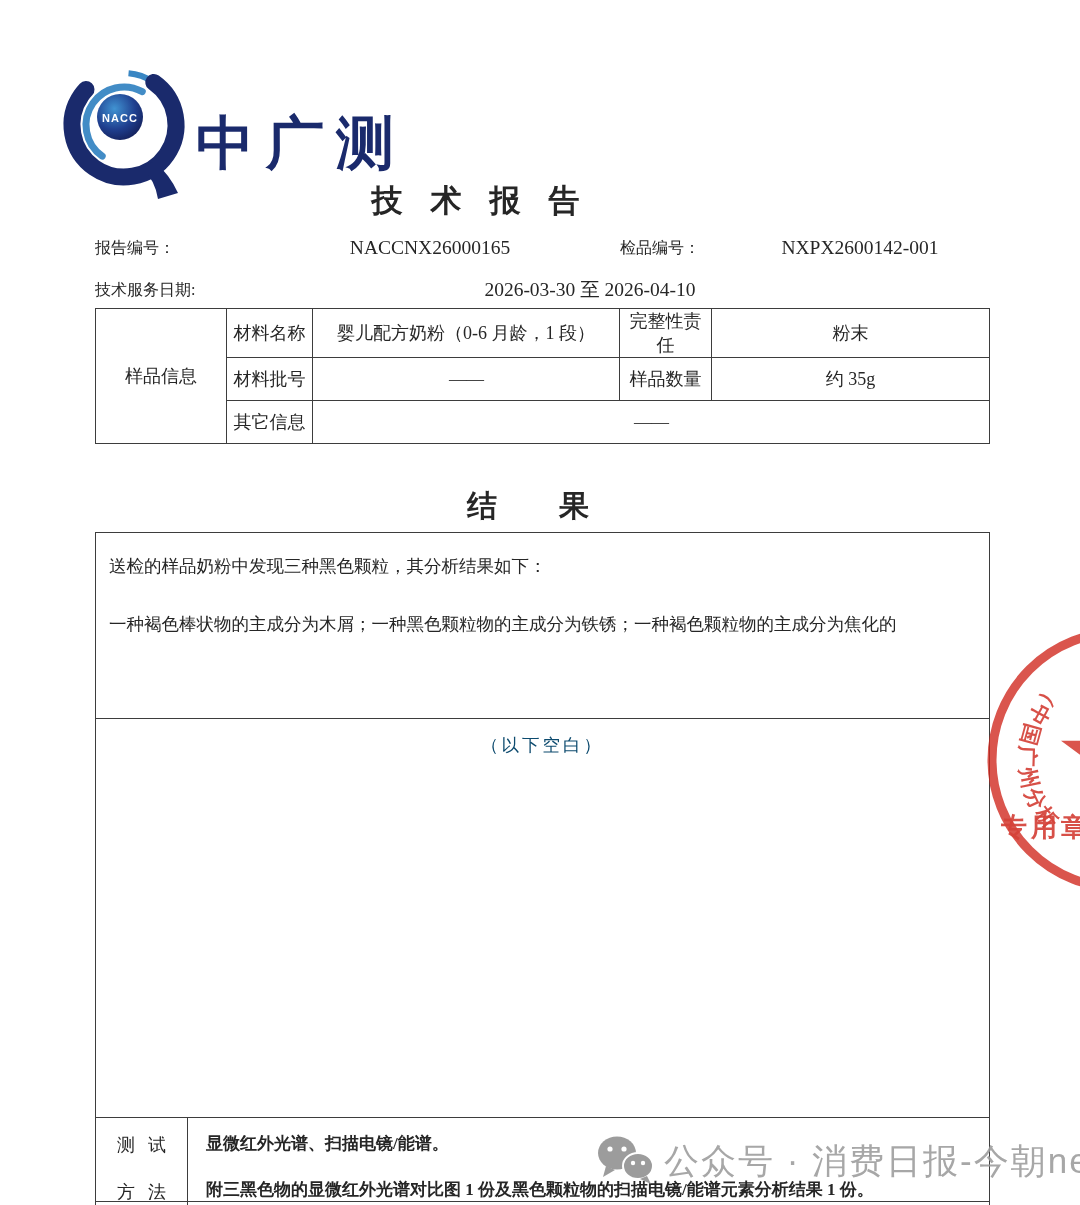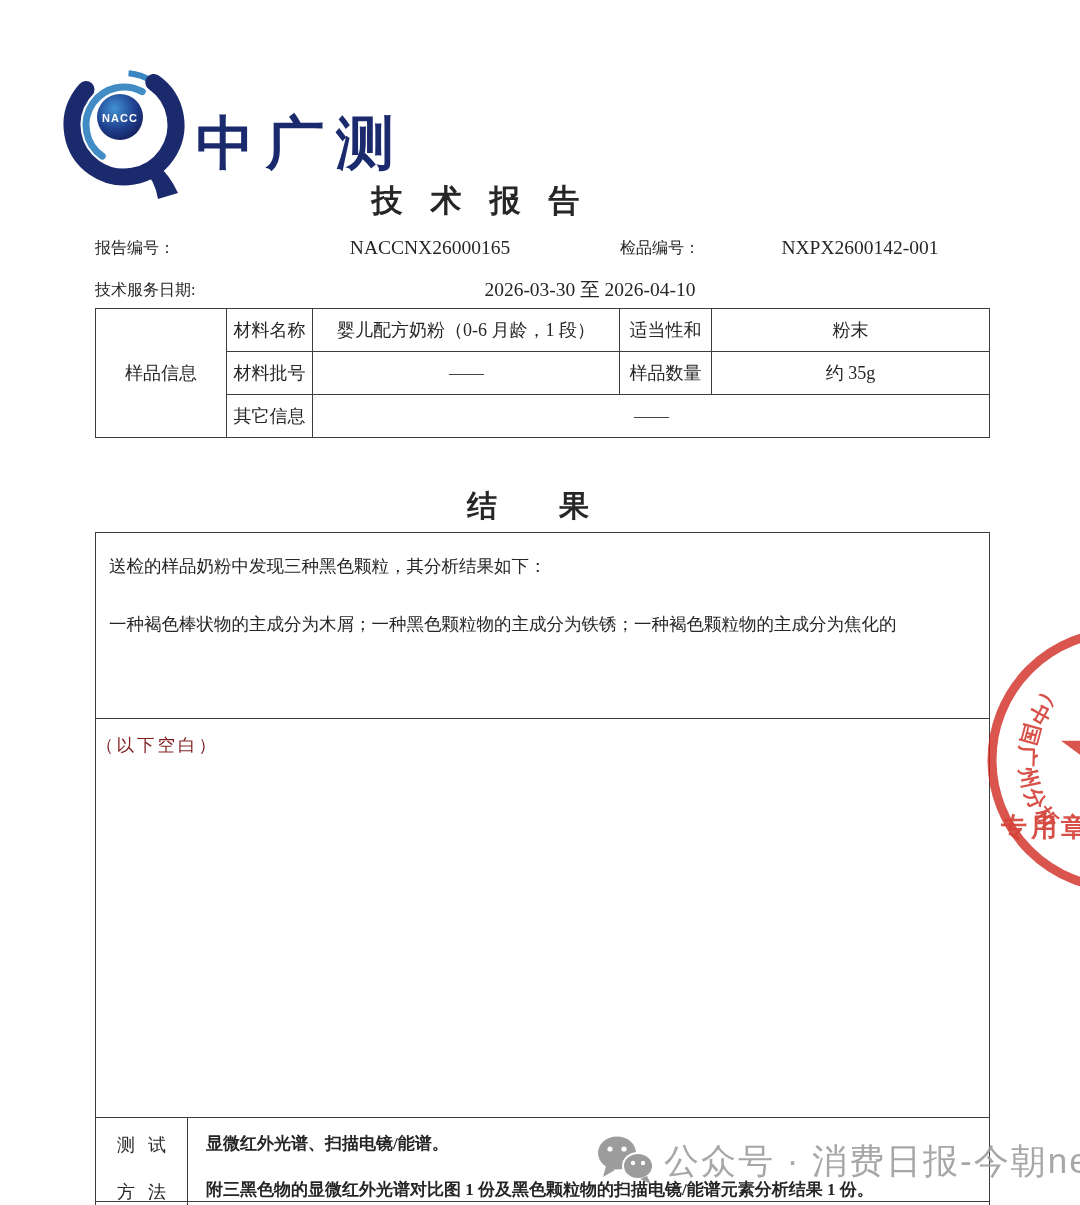--- a/index.html
+++ b/index.html
@@ -45,21 +45,21 @@
     font-size:30px;font-weight:700;letter-spacing:62px;padding-left:38px;box-sizing:border-box;
   }
 
   
   .result-box{
     position:absolute;left:95px;top:532px;width:895px;height:585px;
     border:1.6px solid #3d3d3d;border-bottom:none;box-sizing:border-box;
   }
   .rb-line{position:absolute;left:13px;right:13px;font-size:17.5px;line-height:26px;}
   .rb-divider{position:absolute;left:0;right:0;top:185px;border-top:1.5px solid #3d3d3d;}
-  .rb-blank{position:absolute;left:0;right:0;top:200px;text-align:left;font-size:17.5px;letter-spacing:3px;color:#7f1d1d;}
+  .rb-blank{position:absolute;left:0;right:0;top:200px;text-align:center;font-size:17.5px;letter-spacing:3px;color:#0c4a6e;}
 
   
   .stamp-svg{position:absolute;left:925px;top:608px;opacity:.88;}
 
   
   .methods-table{
     position:absolute;left:95px;top:1117px;width:895px;height:88px;
     border-left:1.6px solid #3d3d3d;border-right:1.6px solid #3d3d3d;border-top:1.6px solid #3d3d3d;
     box-sizing:border-box;
   }
@@ -118,21 +118,21 @@
         <col style="width:86px">
         <col style="width:307px">
         <col style="width:92px">
         <col>
       </colgroup>
     <tbody>
         <tr>
       <td rowspan="3">样品信息</td>
       <td>材料名称</td>
       <td>婴儿配方奶粉（0-6 月龄，1 段）</td>
-      <td>适当性和</td>
+      <td>完整性责任</td>
       <td>粉末</td>
     </tr>
     <tr>
       <td>材料批号</td>
       <td class="dash">——</td>
       <td>样品数量</td>
       <td>约 35g</td>
     </tr>
     <tr>
       <td>其它信息</td>

